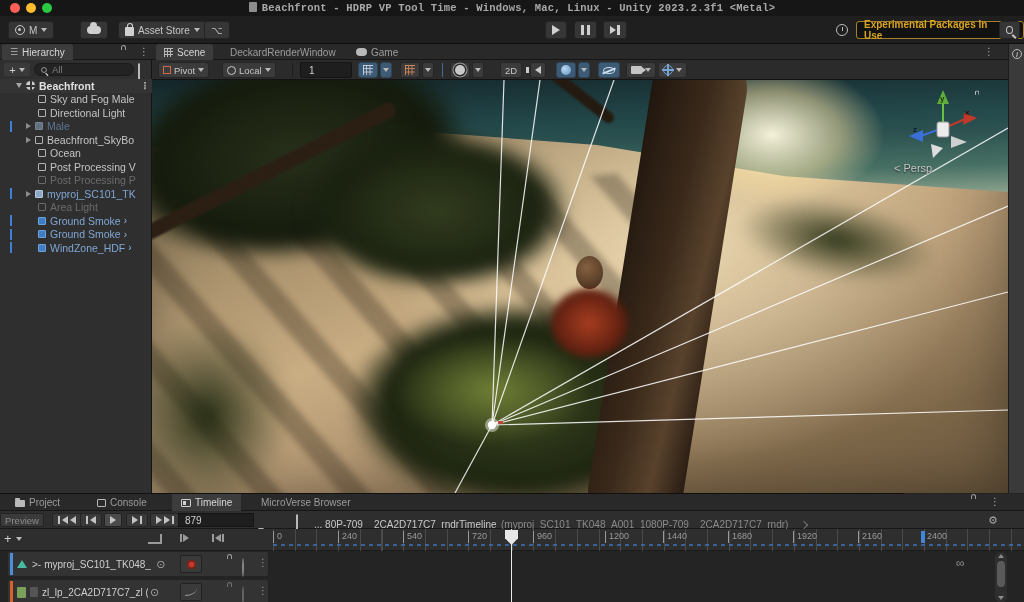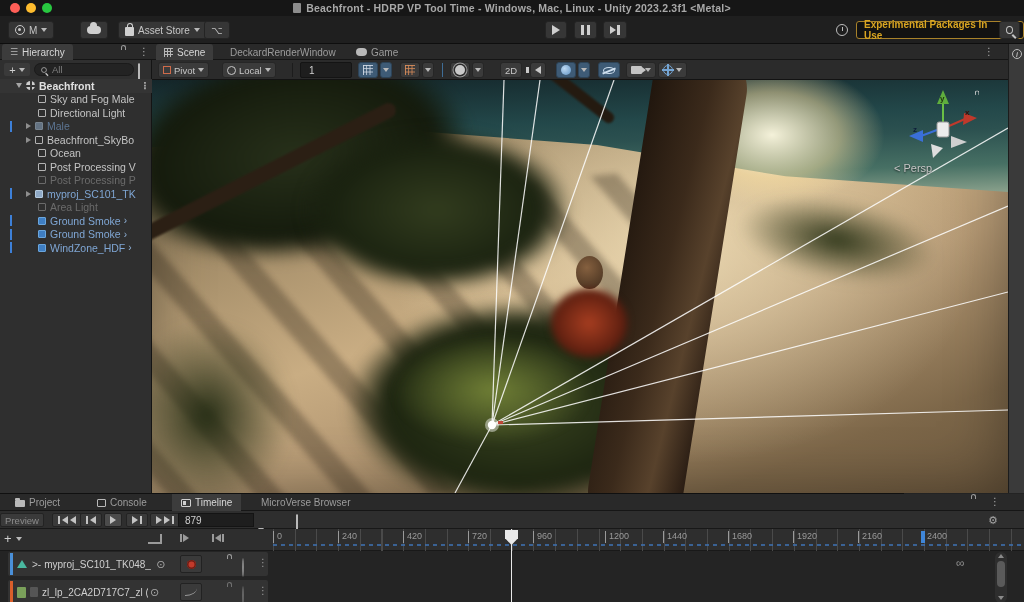--- a/index.html
+++ b/index.html
@@ -2,21 +2,21 @@
 <html><head>
 <meta charset="utf-8">
 <style>
   * { margin:0; padding:0; box-sizing:border-box; }
   html,body { width:1024px; height:602px; background:#191919; overflow:hidden;
     font-family:"Liberation Sans","DejaVu Sans",sans-serif; -webkit-font-smoothing:antialiased; }
   .abs { position:absolute; }
   #stage { position:relative; width:1024px; height:602px; background:#232323; }
 
   
-  #titlebar { left:0; top:0; width:1024px; height:16px; background:#161616; }
+  #titlebar { left:0; top:0; width:1024px; height:16px; background:#161616;font-family:Liberation Mono, monospace; }
   .tl { width:10px; height:10px; border-radius:50%; top:3px; }
   #title-text { width:100%; text-align:center; top:2px; font-size:10.5px; font-weight:bold; color:#a8a8a8; letter-spacing:.2px; }
   .doc-ic { display:inline-block; width:8px; height:10px; background:#8d8d8d; border-radius:1px; margin-right:5px; vertical-align:-1px; }
 
   
   #maintb { left:0; top:16px; width:1024px; height:28px; background:#1f1f1f; border-bottom:1px solid #0e0e0e; }
   .tbtn { position:absolute; top:5px; height:18px; background:#363636; border:1px solid #242424; border-radius:3px;
     color:#c6c6c6; font-size:10px; display:flex; align-items:center; gap:4px; padding:0 6px; }
   .caret { width:0; height:0; border-left:3.5px solid transparent; border-right:3.5px solid transparent; border-top:4px solid #b9b9b9; display:inline-block; }
   .person { width:10px; height:10px; border:1.4px solid #c9c9c9; border-radius:50%; position:relative; }
@@ -511,20 +511,25 @@
           <span class="t-r"></span>
           <span class="t-r"></span>
           <span class="t-b"></span>
         </div>
       <div id="framefield">
           <span>879</span>
         </div>
       <div class="abs" style="left:258px;top:7px"><span class="caret"></span></div>
 
       <div class="abs" style="left:296px;top:4px"><span class="hexcube"></span></div>
+      <div class="abs" style="left:314px;top:3px;white-space:nowrap">
+        <span id="crumb-main">... 80P-709__2CA2D717C7_rndrTimeline</span>
+        <span id="crumb-sub">(myproj_SC101_TK048_A001_1080P-709__2CA2D717C7_rndr)</span>
+        <span class="crumb-chev" style="margin-left:8px"></span>
+      </div>
       <div class="abs" style="left:988px;top:3px;color:#a5a5a5;font-size:11px">⚙</div>
     </div>
 
     <div id="rulerrow">
       <div class="abs" style="left:4px;top:4px;display:flex;gap:4px;align-items:center">
         <span style="color:#cfcfcf;font-size:13px;line-height:12px">+</span>
           <span class="caret"></span>
       </div>
       <div class="abs" style="left:148px;top:5px;width:14px;height:10px;border-bottom:2px solid #9a9a9a;border-right:2px solid #9a9a9a"></div>
       <div class="abs" style="left:180px;top:5px;display:flex;gap:1px">
@@ -534,21 +539,21 @@
       <div class="abs" style="left:212px;top:5px;display:flex;gap:1px">
           <span class="t-b" style="background:#9a9a9a"></span>
           <span class="t-r" style="border-left-color:#9a9a9a;transform:rotate(180deg)"></span>
           <span class="t-b" style="background:#9a9a9a"></span>
         </div>
       <div class="abs" style="left:248px;top:4px"><span class="pin-ic" style="background:#b5b5b5"></span></div>
 
       <div id="ruler">
         <span class="rtick" style="left:0px">0</span>
         <span class="rtick" style="left:65px">240</span>
-        <span class="rtick" style="left:130px">420</span>
+        <span class="rtick" style="left:130px">540</span>
         <span class="rtick" style="left:195px">720</span>
         <span class="rtick" style="left:260px">960</span>
         <span class="rtick" style="left:332px">1200</span>
         <span class="rtick" style="left:390px">1440</span>
         <span class="rtick" style="left:455px">1680</span>
         <span class="rtick" style="left:520px">1920</span>
         <span class="rtick" style="left:585px">2160</span>
         <span class="rtick" style="left:650px">2400</span>
         <div id="tick2400-marker"></div>
         <div id="ruler-dots"></div>

